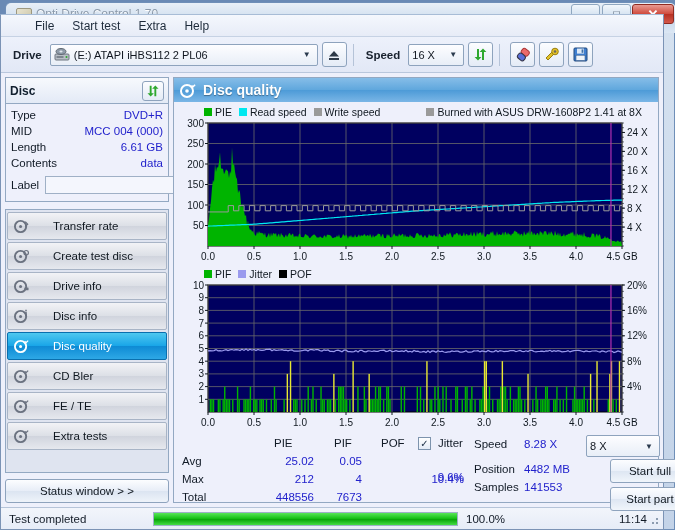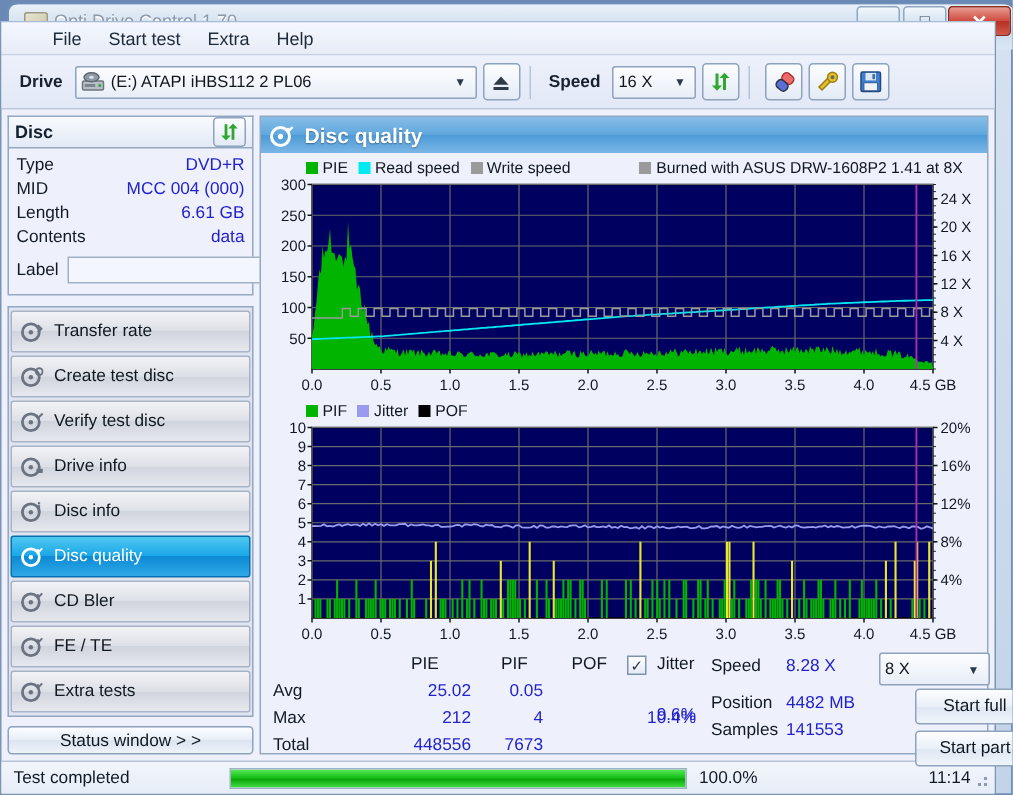--- a/index.html
+++ b/index.html
@@ -143,21 +143,21 @@
   }
   #nav {
     margin-top: 7px; border: 1px solid #93a8c2; background:#dfe4f0;
     flex: 1; display: flex; flex-direction: column; padding: 1px;
   }
   .nav-item {
     height: 28px; margin: 1px 0;
     border: 1px solid #a8b4c6; border-radius: 2px;
     background: linear-gradient(#f2f3f6,#dcdfe6 50%,#d0d4dd 50%,#e6e8ee);
     display: flex; align-items: center; padding-left: 6px;
-    font-size: 11.5px; color: #101820;
+    font-size: 11.5px; color: #101820; gap: 17px;
   }
   .nav-item.active {
     background: linear-gradient(#4fc8ef,#18a5e8 50%,#0d8ad4 50%,#2ea8e6);
     border-color: #0a6fae; color: #fff; font-weight: normal;
   }
   .nav-icon { width: 15px; height: 15px; margin-right: 7px; flex: 0 0 15px; }
   #status-btn {
     margin-top: 6px; height: 24px;
     border: 1px solid #8ea3bd; border-radius: 3px;
     background: linear-gradient(#fcfdff,#e7edf7 50%,#dbe4f1 50%,#eef3fa);
@@ -380,30 +380,20 @@
           </div>
           <div class="nav-item">
             <span class="nav-icon">
               <svg width="15" height="15" viewBox="0 0 16 16">
                   <circle cx="7" cy="8" r="6" fill="none" stroke="#6b7280" stroke-width="2"></circle>
                   <circle cx="7" cy="8" r="1.6" fill="#6b7280"></circle>
                   <circle cx="13" cy="4" r="2.4" fill="none" stroke="#6b7280" stroke-width="1.3"></circle>
                 </svg>
             </span>
             <span>Create test disc</span>
-          </div>
-          <div class="nav-item">
-            <span class="nav-icon">
-              <svg width="15" height="15" viewBox="0 0 16 16">
-                  <circle cx="7" cy="8" r="6" fill="none" stroke="#6b7280" stroke-width="2"></circle>
-                  <circle cx="7" cy="8" r="1.6" fill="#6b7280"></circle>
-                  <path d="M11 3 l1.6 1.6 L15.4 1.8" stroke="#6b7280" stroke-width="1.4" fill="none"></path>
-                </svg>
-            </span>
-            <span>Verify test disc</span>
           </div>
           <div class="nav-item">
             <span class="nav-icon">
               <svg width="15" height="15" viewBox="0 0 16 16">
                   <circle cx="7" cy="8" r="6" fill="none" stroke="#6b7280" stroke-width="2"></circle>
                   <circle cx="7" cy="8" r="1.6" fill="#6b7280"></circle>
                   <rect x="11" y="9" width="4.5" height="3" rx="0.6" fill="#6b7280"></rect>
                 </svg>
             </span>
             <span>Drive info</span>

